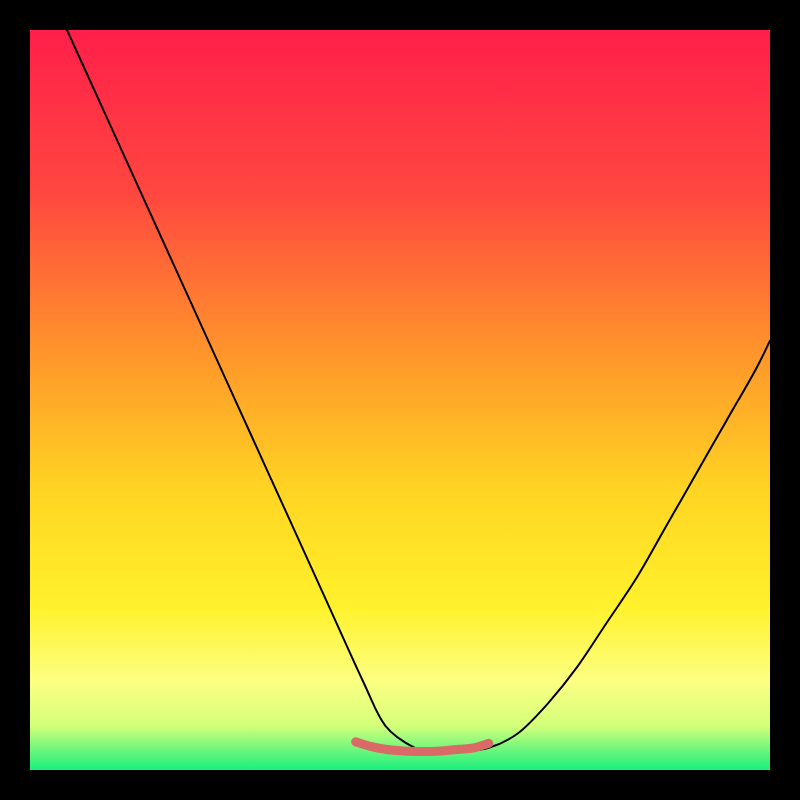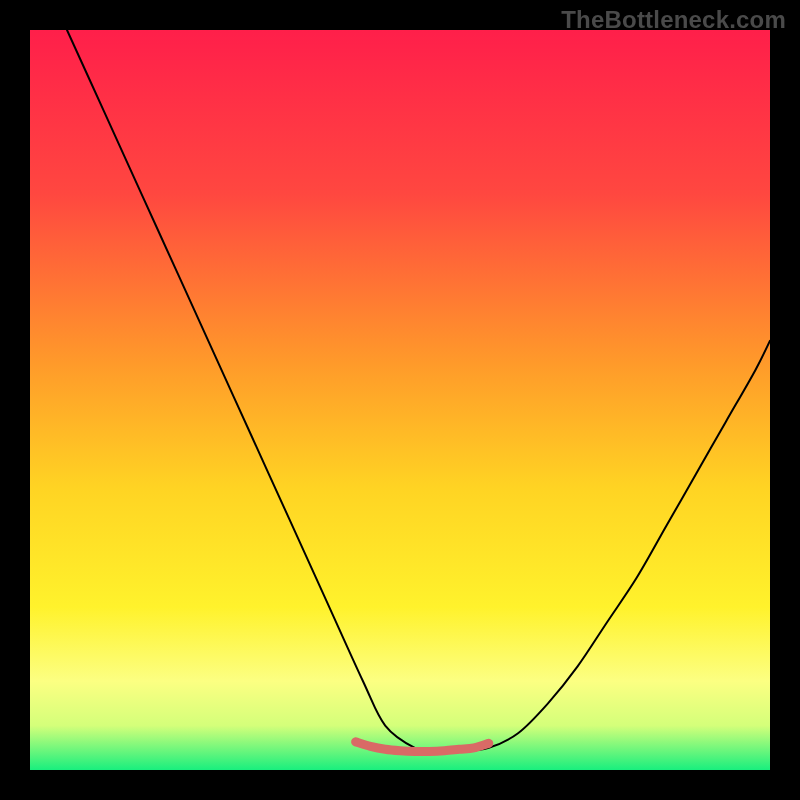--- a/index.html
+++ b/index.html
@@ -32,21 +32,20 @@
     top: 30px;
     left: 30px;
     width: 740px;
     height: 740px;
   }
 </style>
 </head>
 <body>
 
 <div class="frame">
-  <div class="watermark">TheBottleneck.com</div>
   <svg class="plot" viewBox="0 0 100 100" preserveAspectRatio="none">
     <defs>
       <linearGradient id="bg-grad" x1="0" y1="0" x2="0" y2="1">
           <stop offset="0%" stop-color="#ff1f4a"></stop>
           <stop offset="22%" stop-color="#ff4740"></stop>
           <stop offset="45%" stop-color="#ff9a2a"></stop>
           <stop offset="62%" stop-color="#ffd423"></stop>
           <stop offset="78%" stop-color="#fff22c"></stop>
           <stop offset="88%" stop-color="#fcff82"></stop>
           <stop offset="94%" stop-color="#d4ff7a"></stop>

